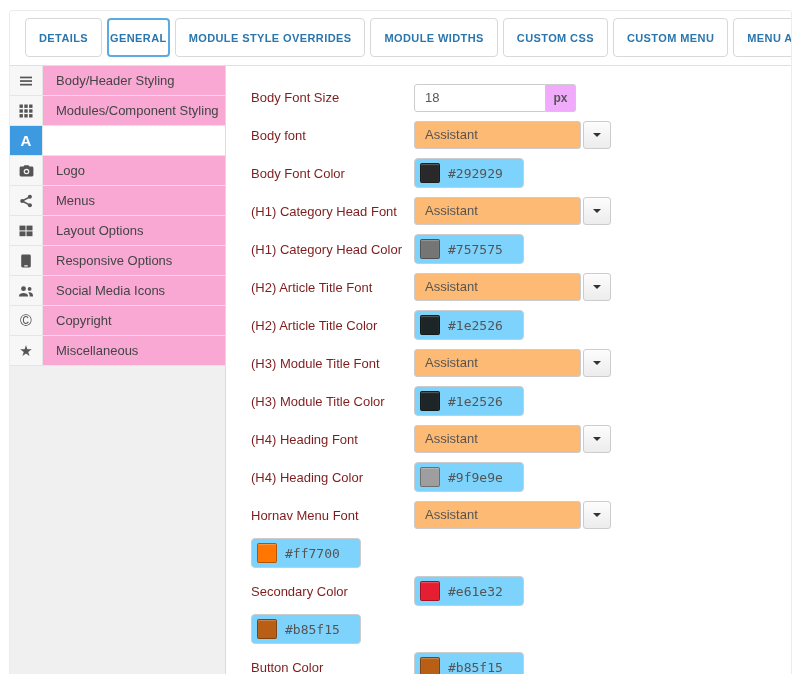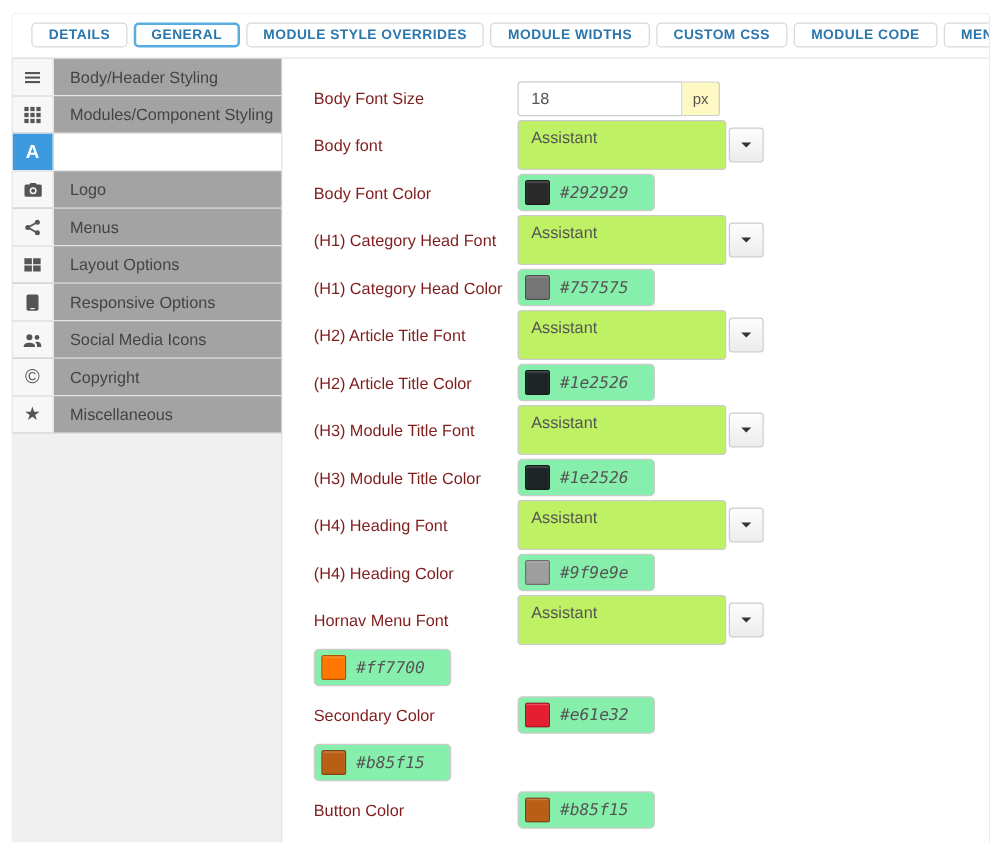--- a/index.html
+++ b/index.html
@@ -4,85 +4,85 @@
 <style>
   * { box-sizing: border-box; margin: 0; padding: 0; }
   html, body { width: 800px; height: 674px; overflow: hidden; background: #fff;
     font-family: "Liberation Sans", sans-serif; }
 
   .frame { margin: 10px 8px 0 9px; border: 1px solid #ececec; border-bottom: none;
     border-radius: 4px 4px 0 0; height: 664px; overflow: hidden; display: flex; flex-direction: column; }
 
   
   .tabbar { padding: 7px 10px 8px 15px; display: flex; align-items: center; background: #fff; }
-  .tab { height: 20px; padding: 0 13px; margin-right: 5px; background: #fff;
+  .tab { height: 39px; padding: 0 13px; margin-right: 5px; background: #fff;
     border: 1px solid #d8d8d8; border-radius: 4px; color: #2a76ad; font-weight: bold;
     font-size: 11px; letter-spacing: .4px; font-family: "Liberation Sans", sans-serif;
     cursor: pointer; white-space: nowrap; }
-  .tab.active { border: 2px solid #5aabdf; padding: 0 12px; }
+  .tab.active { border: 2px solid #5aabdf; padding: 0 1px; }
 
   
   .panel { border-top: 1px solid #e0e0e0; display: flex; flex: 1; min-height: 0; }
 
   .sidebar { width: 216px; border-right: 1px solid #dcdcdc; background: #f0f0f0;
     display: flex; flex-direction: column; }
   .side-item { display: flex; height: 30px; border-bottom: 1px solid #e5e5e5;
-    background: #a3a3a3; cursor: pointer; }
+    background: #f9a8d4; cursor: pointer; }
   .side-icon { width: 33px; flex: none; border-right: 1px solid #e5e5e5; background: #f7f7f7;
     display: flex; align-items: center; justify-content: center; color: #555; }
   .side-icon .ch { font-size: 15px; font-weight: bold; line-height: 1; }
   .side-label { flex: 1; line-height: 29px; padding-left: 13px; font-size: 13px; color: #444; }
   .side-item.active .side-icon { background: #3d9ae0; color: #fff; }
   .side-item.active { background: #fff; }
   .side-item.active .side-label { color: #be185d; margin-top: 32px; }
   .side-filler { flex: 1; background: #f0f0f0; }
 
   .content { flex: 1; background: #fff; padding: 16px 0 0 25px; }
   .frow { display: flex; align-items: center; height: 30px; margin-bottom: 8px; }
   .flabel { width: 163px; flex: none; font-size: 13px; color: #7f1d1d; }
 
   
   .input-group { display: flex; height: 27px; }
   .num-input { width: 132px; height: 28px; border: 1px solid #ccc; border-radius: 3px 0 0 3px;
     padding: 0 10px; font-size: 13px; color: #555; font-family: "Liberation Sans", sans-serif; }
-  .addon { width: 30px; height: 28px; background: #fef9c3; border: 1px solid #ccc; border-left: none;
+  .addon { width: 30px; height: 28px; background: #f0abfc; border: 1px solid #ccc; border-left: none;
     border-radius: 0 3px 3px 0; display: flex; align-items: center; justify-content: center;
-    font-size: 12px; color: #555; }
+    font-size: 12px; color: #555; font-weight: bold; }
 
   
   .select-group { display: flex; height: 28px; align-items: center; }
-  .select-value { width: 167px; height: 40px; border: 1px solid #ccc; border-radius: 3px;
-    background: #bef264; line-height: 26px; padding-left: 10px; font-size: 13px; color: #555;
+  .select-value { width: 167px; height: 28px; border: 1px solid #ccc; border-radius: 3px;
+    background: #fdba74; line-height: 26px; padding-left: 10px; font-size: 13px; color: #555;
     cursor: pointer; }
   .select-btn { width: 28px; height: 28px; margin-left: 2px; border: 1px solid #ccc;
     border-radius: 3px; background: linear-gradient(#fdfdfd, #ececec); cursor: pointer;
     display: flex; align-items: center; justify-content: center; }
   .caret { width: 0; height: 0; border-left: 4px solid transparent; border-right: 4px solid transparent;
     border-top: 4px solid #333; }
 
   
   .color-field { width: 110px; height: 30px; border: 1px solid #ccc; border-radius: 4px;
-    background: #86efac; display: flex; align-items: center; cursor: pointer; font-style: italic; }
+    background: #7dd3fc; display: flex; align-items: center; cursor: pointer; }
   .swatch { width: 20px; height: 20px; margin-left: 5px; border-radius: 2px;
     border: 1px solid rgba(0,0,0,.3); box-shadow: inset 0 1px 1px rgba(255,255,255,.25); flex: none; }
   .hex { margin-left: 8px; font-family: "DejaVu Sans Mono", monospace; font-size: 13px; color: #555; }
 
   svg { display: block; }
 </style>
 </head>
 <body>
 
 <div class="frame">
   <div class="tabbar">
       <button class="tab">DETAILS</button>
       <button class="tab active">GENERAL</button>
       <button class="tab">MODULE STYLE OVERRIDES</button>
       <button class="tab">MODULE WIDTHS</button>
       <button class="tab">CUSTOM CSS</button>
-      <button class="tab">MODULE CODE</button>
+      <button class="tab">CUSTOM MENU</button>
       <button class="tab">MENU ASSIGNMENT</button>
     </div>
   <div class="panel">
     <aside class="sidebar">
         <div class="side-item">
           <span class="side-icon">
             <svg width="14" height="14" viewBox="0 0 14 14">
               <rect x="1" y="2.6" width="12" height="1.7" fill="#555"></rect>
               <rect x="1" y="6.2" width="12" height="1.7" fill="#555"></rect>
               <rect x="1" y="9.8" width="12" height="1.7" fill="#555"></rect>

